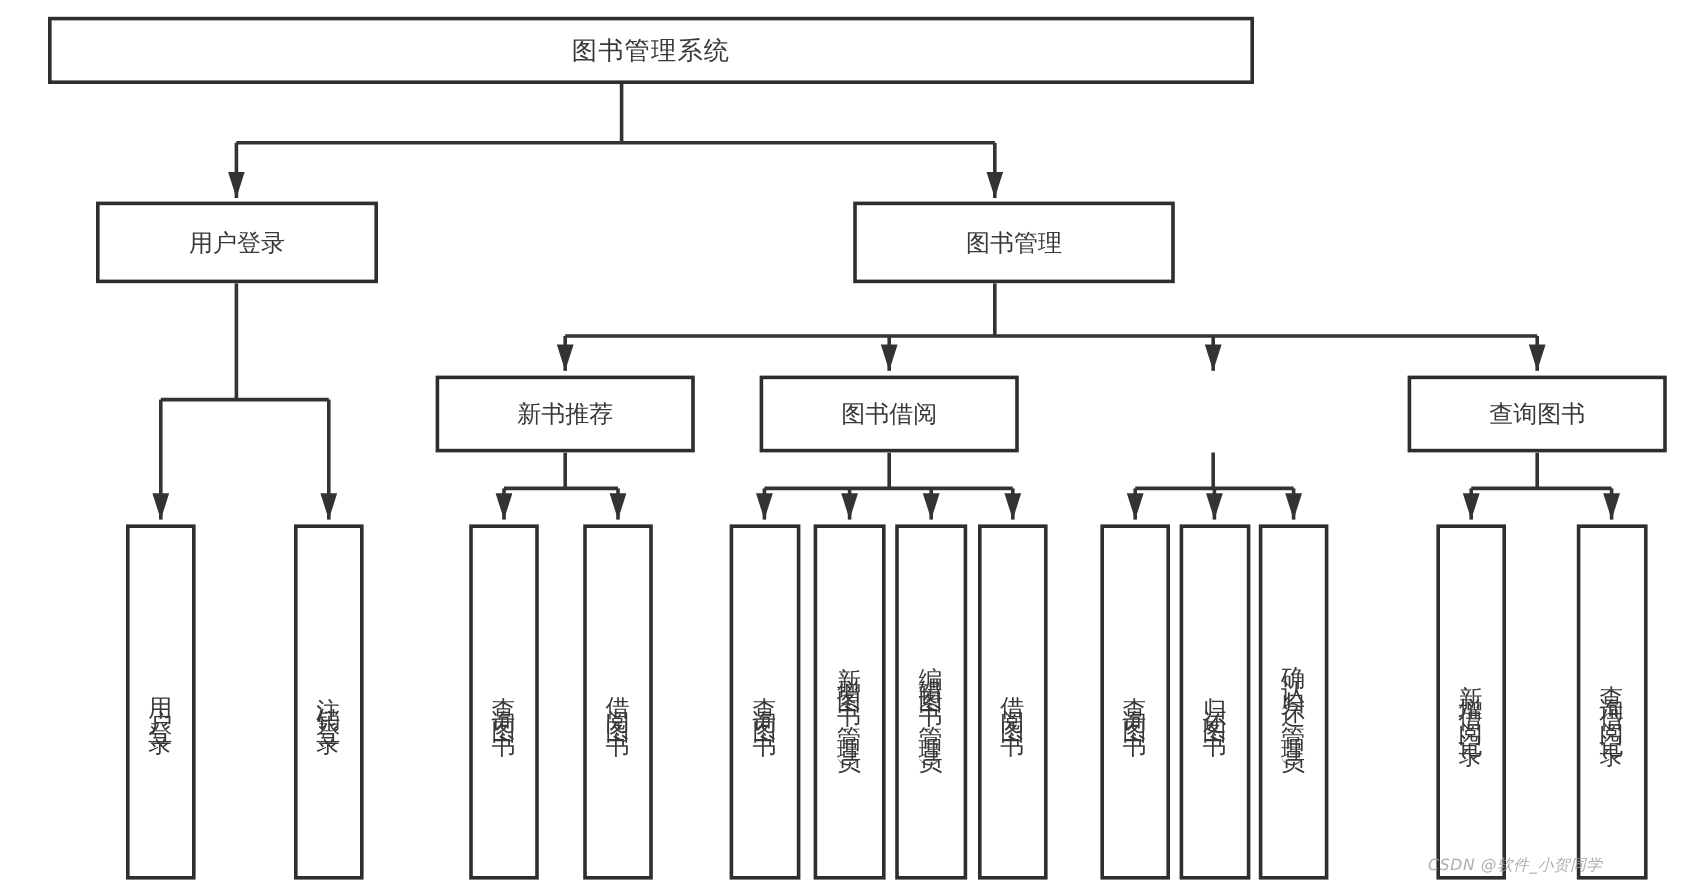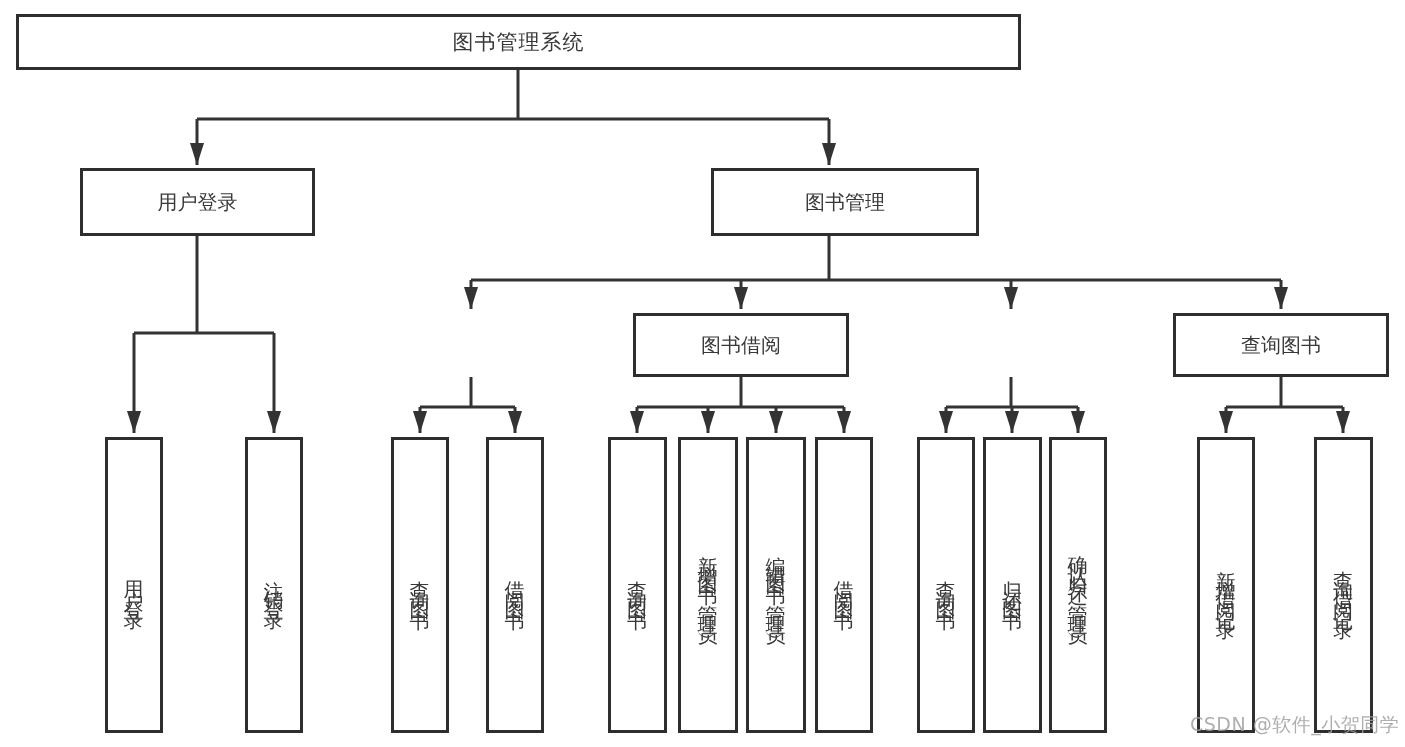--- a/index.html
+++ b/index.html
@@ -23,37 +23,38 @@
     position:absolute;
     background:var(--box-bg);
     border:3px solid var(--box-border);
     box-sizing:border-box;
     display:flex;align-items:center;justify-content:center;
     color:var(--text);
     z-index:2;
     text-align:center;
   }
   .h{font-size:20px;}
-  .root{font-size:21px;letter-spacing:1px;}
+  .root{font-size:21px;letter-spacing:1px;margin-left:24px;}
   .v{
     writing-mode:vertical-rl;
     text-orientation:mixed;
     letter-spacing:10px;
     font-size:20px;
     line-height:1;
   }
   .watermark{
     position:absolute;
     left:1190px;top:712px;
-    font-size:19px;
+    font-size:13px;
     color:var(--watermark);
     opacity:0.85;
     letter-spacing:0.5px;
     white-space:nowrap;
     z-index:5;
+    font-style:italic;
   }
 </style>
 </head>
 <body>
 
 <div id="canvas">
 
   <svg id="connectors" width="1405" height="747" viewBox="0 0 1405 747">
     <defs>
       <marker id="ah" markerUnits="userSpaceOnUse" markerWidth="24" markerHeight="16" refX="22" refY="7" orient="auto">
@@ -96,20 +97,23 @@
     <span>图书管理系统</span>
   </div>
 
   <div class="box h" style="left:80px;top:168px;width:235px;height:68px">
     <span>用户登录</span>
   </div>
   <div class="box h" style="left:711px;top:168px;width:268px;height:68px">
     <span>图书管理</span>
   </div>
 
+  <div class="box h" style="left:363px;top:313px;width:216px;height:64px">
+    <span>新书推荐</span>
+  </div>
   <div class="box h" style="left:633px;top:313px;width:216px;height:64px">
     <span>图书借阅</span>
   </div>
   <div class="box h" style="left:1173px;top:313px;width:216px;height:64px">
     <span>查询图书</span>
   </div>
 
   <div class="box v" style="left:105px;top:437px;width:58px;height:296px">
     <span>用户登录</span>
   </div>

